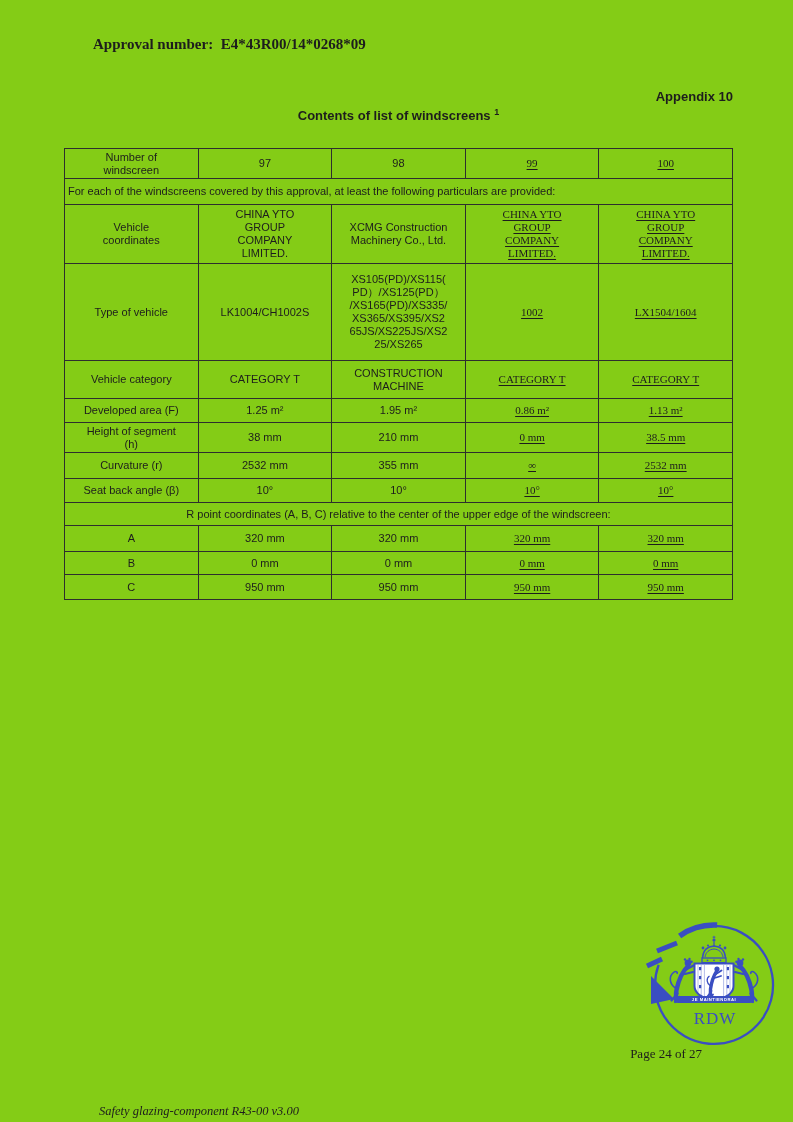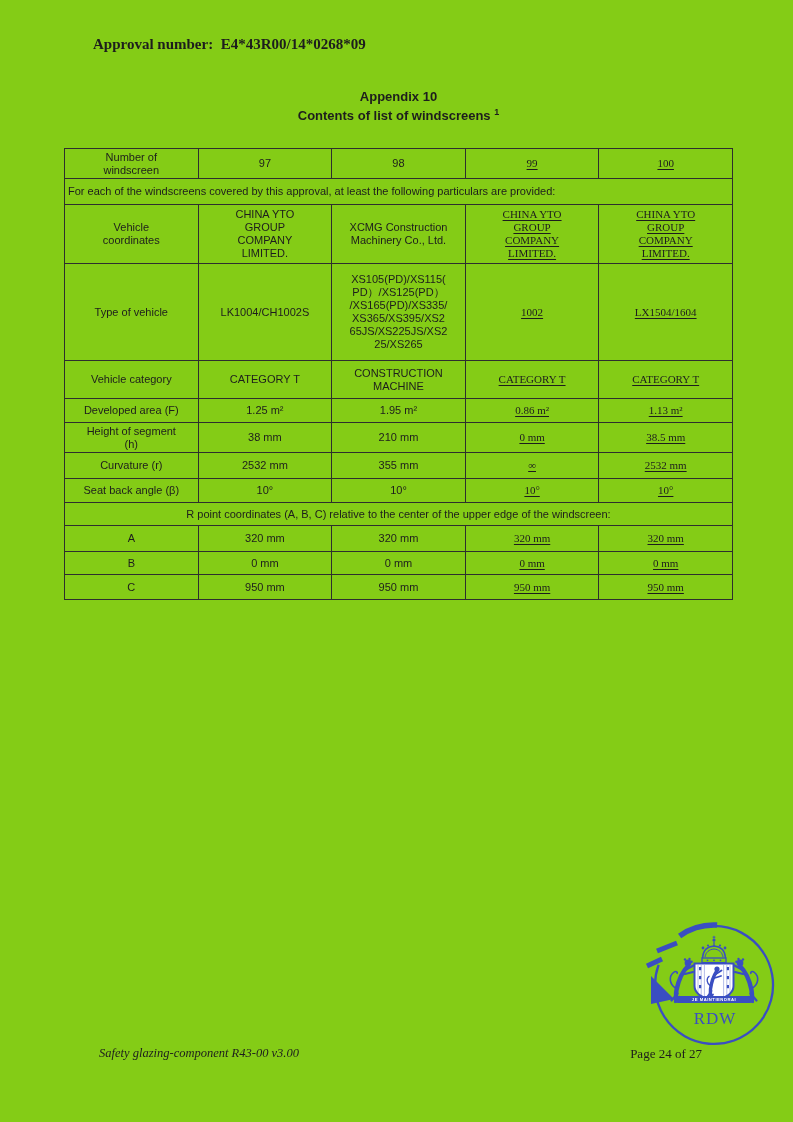--- a/index.html
+++ b/index.html
@@ -2,33 +2,33 @@
 <html><head>
 <meta charset="utf-8">
 <style>
   html,body{margin:0;padding:0;background:#fff;}
   .page{position:relative;width:793px;height:1122px;background:#84cc16;overflow:hidden;
         font-family:"Liberation Sans",sans-serif;color:#1d1d1d;}
   .approval{position:absolute;left:93px;top:36px;font-family:"Liberation Serif",serif;
             font-weight:bold;font-size:15px;white-space:pre;}
   .title-line{position:absolute;left:64px;width:669px;text-align:center;font-weight:bold;
               font-size:13px;}
-  .title-appendix{top:89px;}
+  .title-appendix{top:89px;text-align:right;}
   .title-contents{top:108px;}
   .fn-sup{font-size:9px;vertical-align:super;line-height:0;}
 
   table.doc-table{position:absolute;left:64px;top:148px;width:669px;border-collapse:collapse;
                   table-layout:fixed;font-size:11px;line-height:1.18;text-align:center;}
   table.doc-table td{border:1px solid #2e2e2e;padding:1px 3px;vertical-align:middle;
                      white-space:pre-line;overflow:hidden;}
   td.note-cell{text-align:left;padding-left:5px;white-space:normal;}
   td.rpoint-cell{text-align:center;white-space:normal;}
   .u{text-decoration:underline;text-underline-offset:2px;font-family:Liberation Serif, serif;}
 
-  .footer-left{position:absolute;left:99px;top:1046px;font-family:"Liberation Serif",serif;
+  .footer-left{position:absolute;left:99px;top:1104px;font-family:"Liberation Serif",serif;
                font-style:italic;font-size:12.5px;}
   .footer-right{position:absolute;right:91px;top:1046px;font-family:"Liberation Serif",serif;
                 font-size:13px;}
 
   .stamp{position:absolute;left:645px;top:916px;color:#3a4ec2;}
   .stamp text.rdw-text{font-family:"Liberation Serif",serif;font-size:17px;letter-spacing:1px;}
   .stamp text.motto-text{font-family:"Liberation Sans",sans-serif;font-size:4.2px;
                          font-weight:bold;letter-spacing:0.5px;}
 </style>
 </head>

